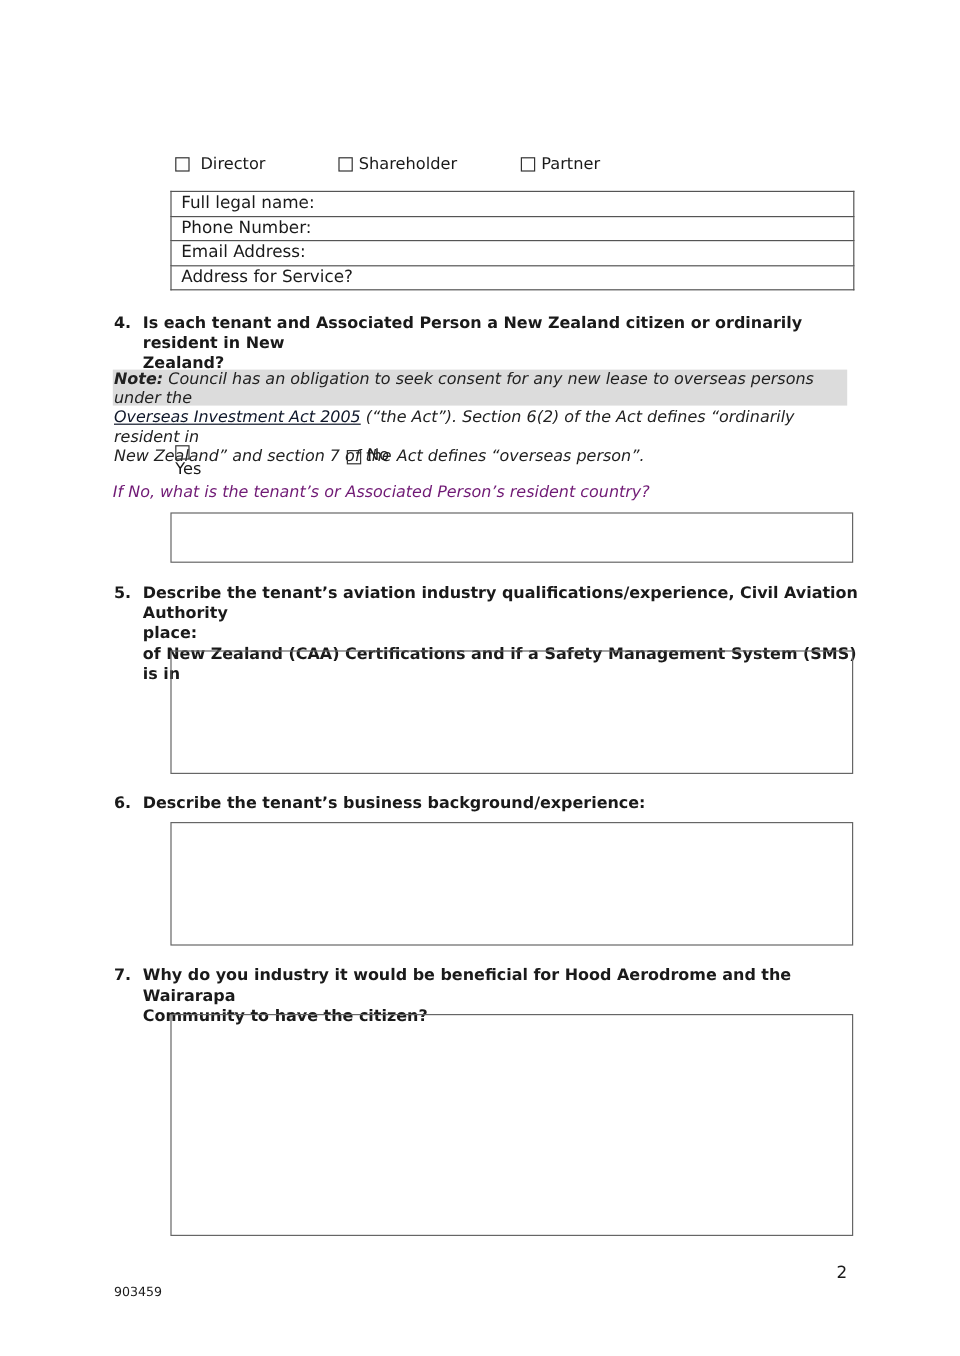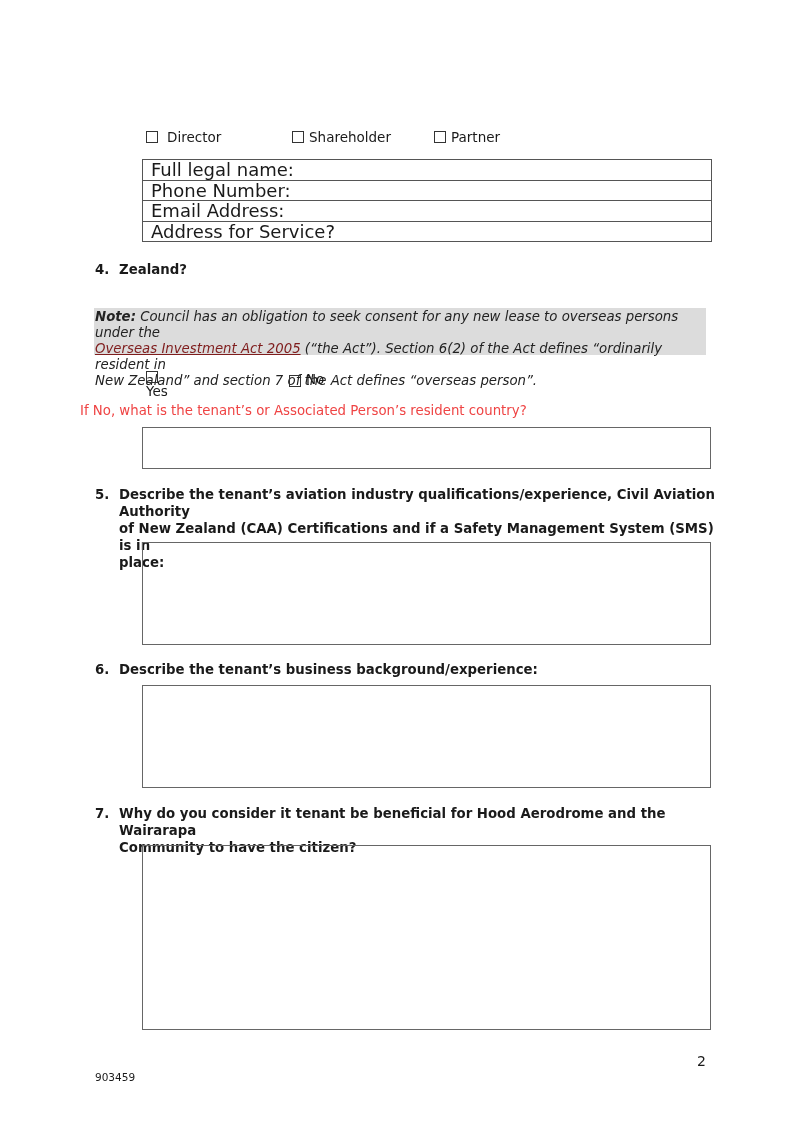--- a/index.html
+++ b/index.html
@@ -6,49 +6,49 @@
   body {
     width: 800px; height: 1130px; position: relative; overflow: hidden;
     font-family: "DejaVu Sans", sans-serif; color: #1a1a1a;
   }
   .cb-row { position: absolute; top: 129px; left: 146px; height: 16px; width: 600px; }
   .cb { position: absolute; display: flex; align-items: center; font-size: 13.5px; }
   .box { width: 12px; height: 12px; border: 1.3px solid #333; display: inline-block; margin-right: 9px; box-sizing: border-box; }
   .box.tight { margin-right: 5px; }
   .contact-table {
     position: absolute; left: 142px; top: 159px; width: 570px;
-    border-collapse: collapse; font-size: 18px;
+    border-collapse: collapse; font-size: 14px;
   }
   .contact-table td {
     border: 1.3px solid #555; height: 19.5px; padding: 0 0 0 8px; line-height: 19px;
   }
   .q { position: absolute; left: 95px; font-weight: bold; font-size: 13.3px; line-height: 17px; width: 620px; }
   .q .num { position: absolute; left: 0; top: 0; }
   .q .txt { margin-left: 24px; display: block; }
   .note {
-    position: absolute; left: 94px; top: 308px; width: 612px; height: 47px;
+    position: absolute; left: 94px; top: 308px; width: 612px; height: 30px;
     background: #dcdcdc; font-size: 13.3px; font-style: italic; line-height: 16px;
     padding: 1px 0 0 1px; box-sizing: border-box; color: #222;
   }
   .note b { font-style: italic; }
-  .note .link { color: #7f1d1d; text-decoration: underline; }
-  .ifno { position: absolute; left: 80px; top: 403px; font-size: 13.3px; color: #ef4444; }
+  .note .link { color: #0f172a; text-decoration: underline; }
+  .ifno { position: absolute; left: 94px; top: 403px; font-size: 13.3px; font-style: italic; color: #701a75; }
   .answer-box { position: absolute; left: 142px; width: 569px; border: 1.3px solid #666; box-sizing: border-box; }
   .pagenum { position: absolute; left: 697px; top: 1053px; font-size: 14px; }
   .docid { position: absolute; left: 95px; top: 1071px; font-size: 10.5px; }
 </style>
 </head>
 <body>
 
 <div class="cb-row">
   <div class="cb" style="left:0;">
     <span class="box"></span>
     <span>Director</span>
   </div>
-  <div class="cb" style="left:146px;">
+  <div class="cb" style="left:136px;">
     <span class="box tight"></span>
     <span>Shareholder</span>
   </div>
   <div class="cb" style="left:288px;justify-content:space-between;">
     <span class="box tight"></span>
     <span>Partner</span>
   </div>
 </div>
 
 <table class="contact-table">
@@ -63,20 +63,21 @@
         <td>Email Address:</td>
       </tr>
   <tr>
         <td>Address for Service?</td>
       </tr>
 </tbody>
   </table>
 
 <div class="q" style="top:261px;">
   <span class="num">4.</span>
+  <span class="txt">Is each tenant and Associated Person a New Zealand citizen or ordinarily resident in New</span>
   <span class="txt">Zealand?</span>
 </div>
 
 <div class="note">
   <div><b>Note:</b><span> Council has an obligation to seek consent for any new lease to overseas persons under the</span></div>
   <div><span class="link">Overseas Investment Act 2005</span><span> (“the Act”). Section 6(2) of the Act defines “ordinarily resident in</span></div>
   <div>New Zealand” and section 7 of the Act defines “overseas person”.</div>
 </div>
 
 <div class="cb-row" style="top:371px;">
@@ -89,32 +90,32 @@
     <span>No</span>
   </div>
 </div>
 
 <div class="ifno">If No, what is the tenant’s or Associated Person’s resident country?</div>
 <div class="answer-box" style="top:427px; height:42px;"></div>
 
 <div class="q" style="top:486px;">
   <span class="num">5.</span>
   <span class="txt">Describe the tenant’s aviation industry qualifications/experience, Civil Aviation Authority</span>
+  <span class="txt">place:</span>
   <span class="txt">of New Zealand (CAA) Certifications and if a Safety Management System (SMS) is in</span>
-  <span class="txt">place:</span>
 </div>
 <div class="answer-box" style="top:542px; height:103px;"></div>
 
 <div class="q" style="top:661px;">
   <span class="num">6.</span>
   <span class="txt">Describe the tenant’s business background/experience:</span>
 </div>
 <div class="answer-box" style="top:685px; height:103px;"></div>
 
 <div class="q" style="top:805px;">
   <span class="num">7.</span>
-  <span class="txt">Why do you consider it tenant be beneficial for Hood Aerodrome and the Wairarapa</span>
+  <span class="txt">Why do you industry it would be beneficial for Hood Aerodrome and the Wairarapa</span>
   <span class="txt">Community to have the citizen?</span>
 </div>
 <div class="answer-box" style="top:845px; height:185px;"></div>
 
 <div class="pagenum">2</div>
 <div class="docid">903459</div>
 
 </body></html>

